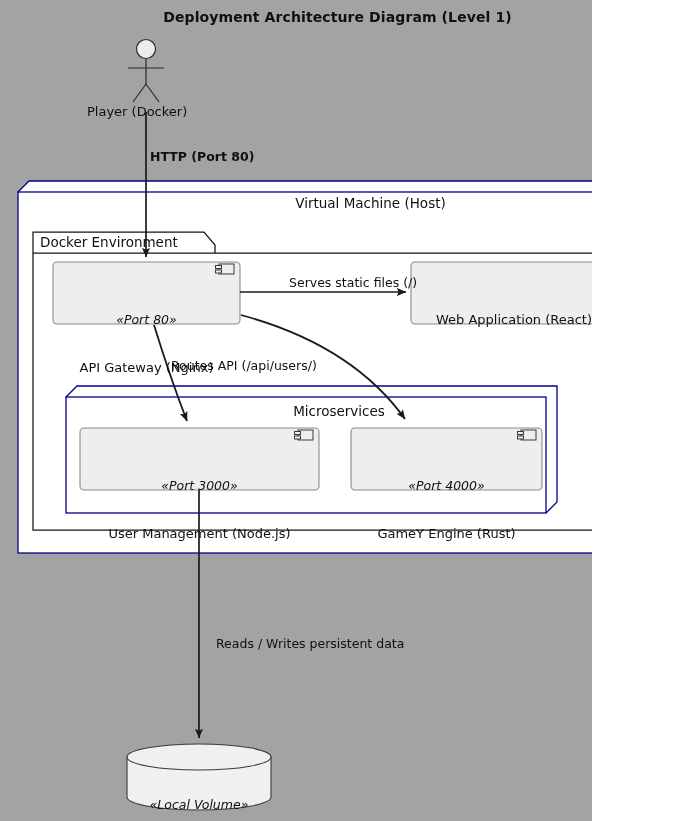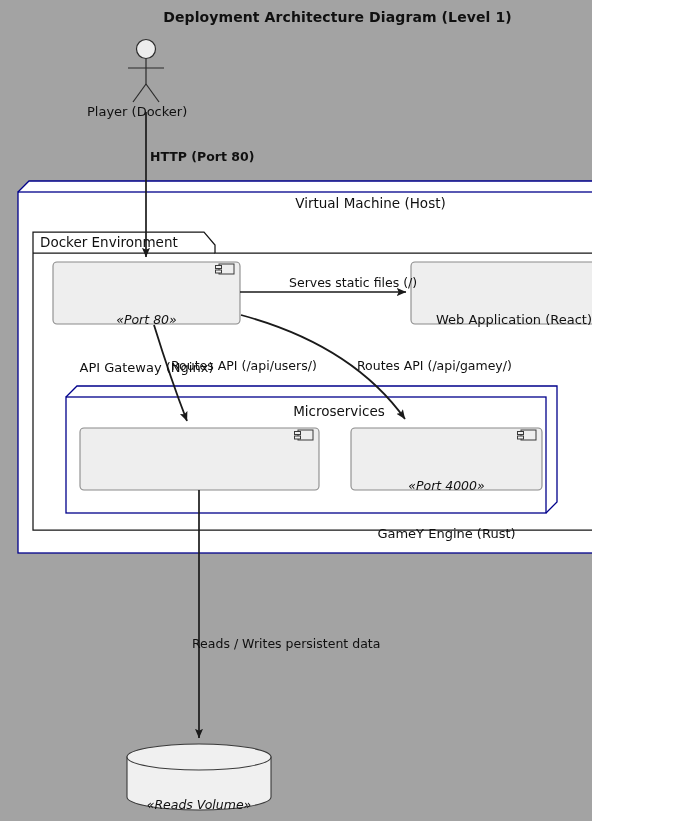--- a/index.html
+++ b/index.html
@@ -189,30 +189,33 @@
   </div>
 
   <div class="comp-text" style="left:411px; top:280px; width:206px;">
     <div>Web Application (React)</div>
   </div>
 
   <div class="lbl lbl-edge" style="left:256px; top:275px;margin-left:33px;">Serves static files (/)</div>
 
   <div class="lbl lbl-edge" style="left:171px; top:358px;">Routes API (/api/users/)</div>
 
-  <div class="lbl lbl-edge" style="left:357px; top:358px;">Routes API (/api/gamey/)</div>
 
   <div class="lbl lbl-node" style="left:66px; top:404px; width:480px; text-align:center;">Microservices</div>
 
+  <div class="comp-text" style="left:80px; top:446px; width:239px;">
+    <div class="stereo">«Port 3000»</div>
+    <div>User Management (Node.js)</div>
+  </div>
 
   <div class="comp-text" style="left:351px; top:446px; width:191px;">
     <div class="stereo">«Port 4000»</div>
     <div>GameY Engine (Rust)</div>
   </div>
 
-  <div class="lbl lbl-edge" style="left:192px; top:636px;">Reads / Writes persistent data</div>
+  <div class="lbl lbl-edge" style="left:200px; top:636px;padding-left:16px;">Reads / Writes persistent data</div>
 
   <div class="db-text" style="left:127px; top:765px; width:144px;">
-    <div class="stereo">«Reads Volume»</div>
+    <div class="stereo">«Local Volume»</div>
     
   </div>
 
 </div>
 
 </body></html>

